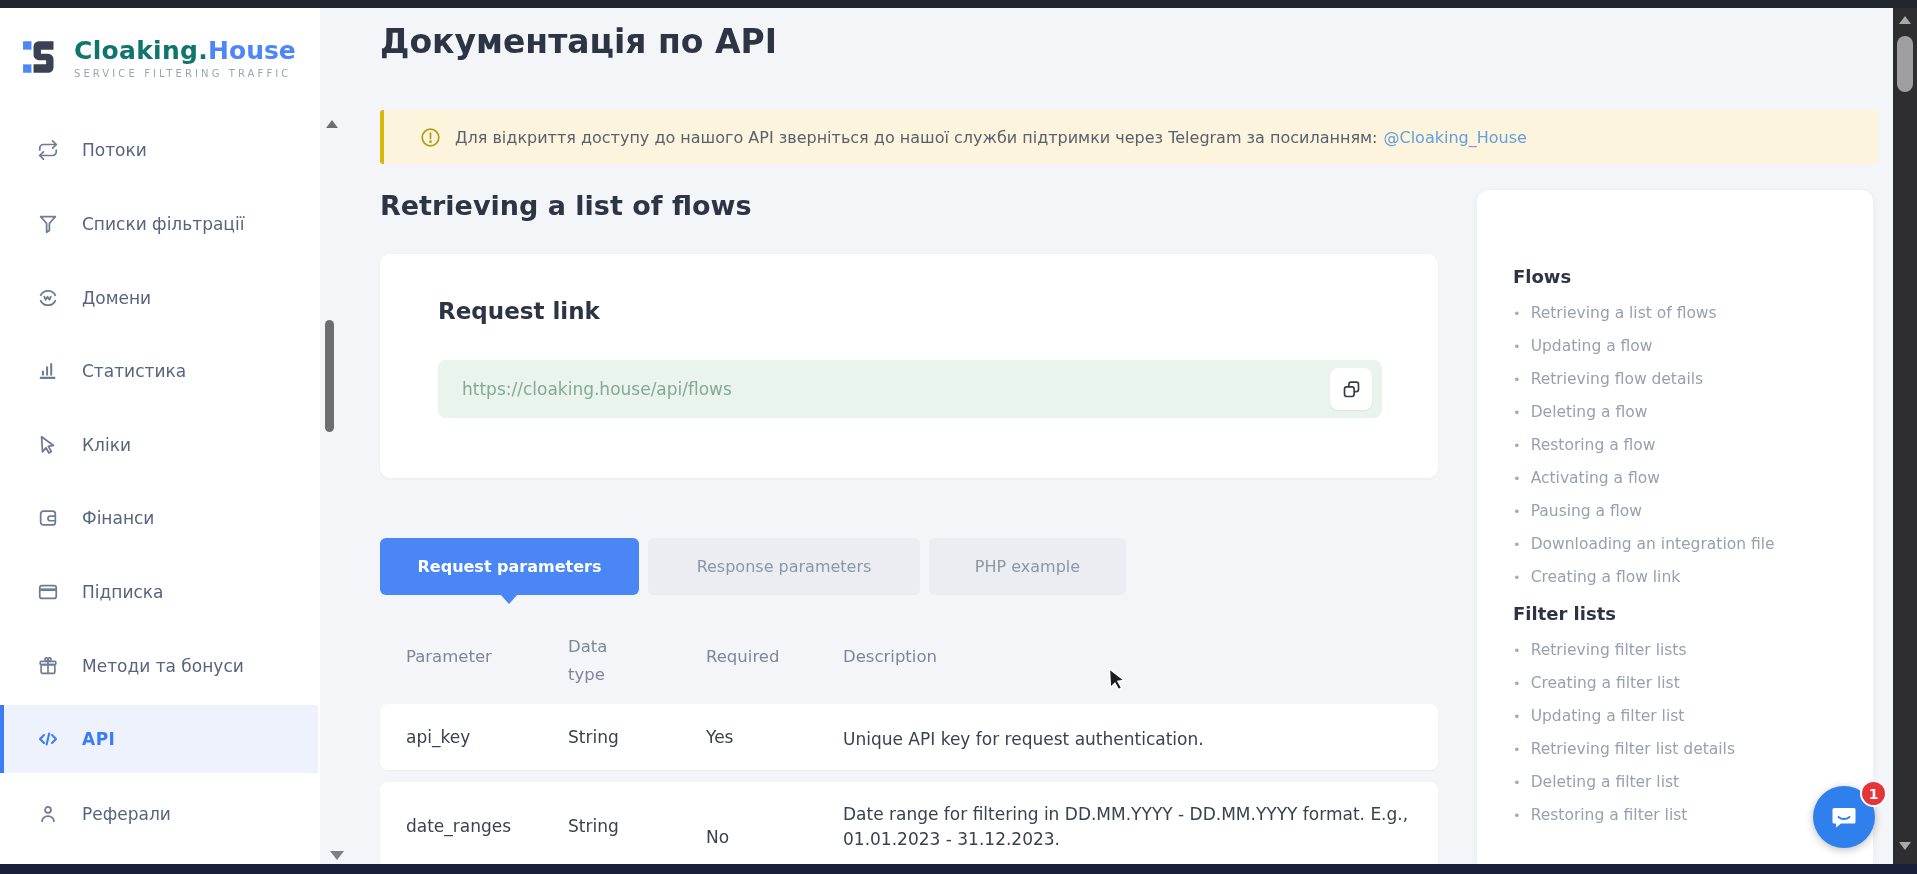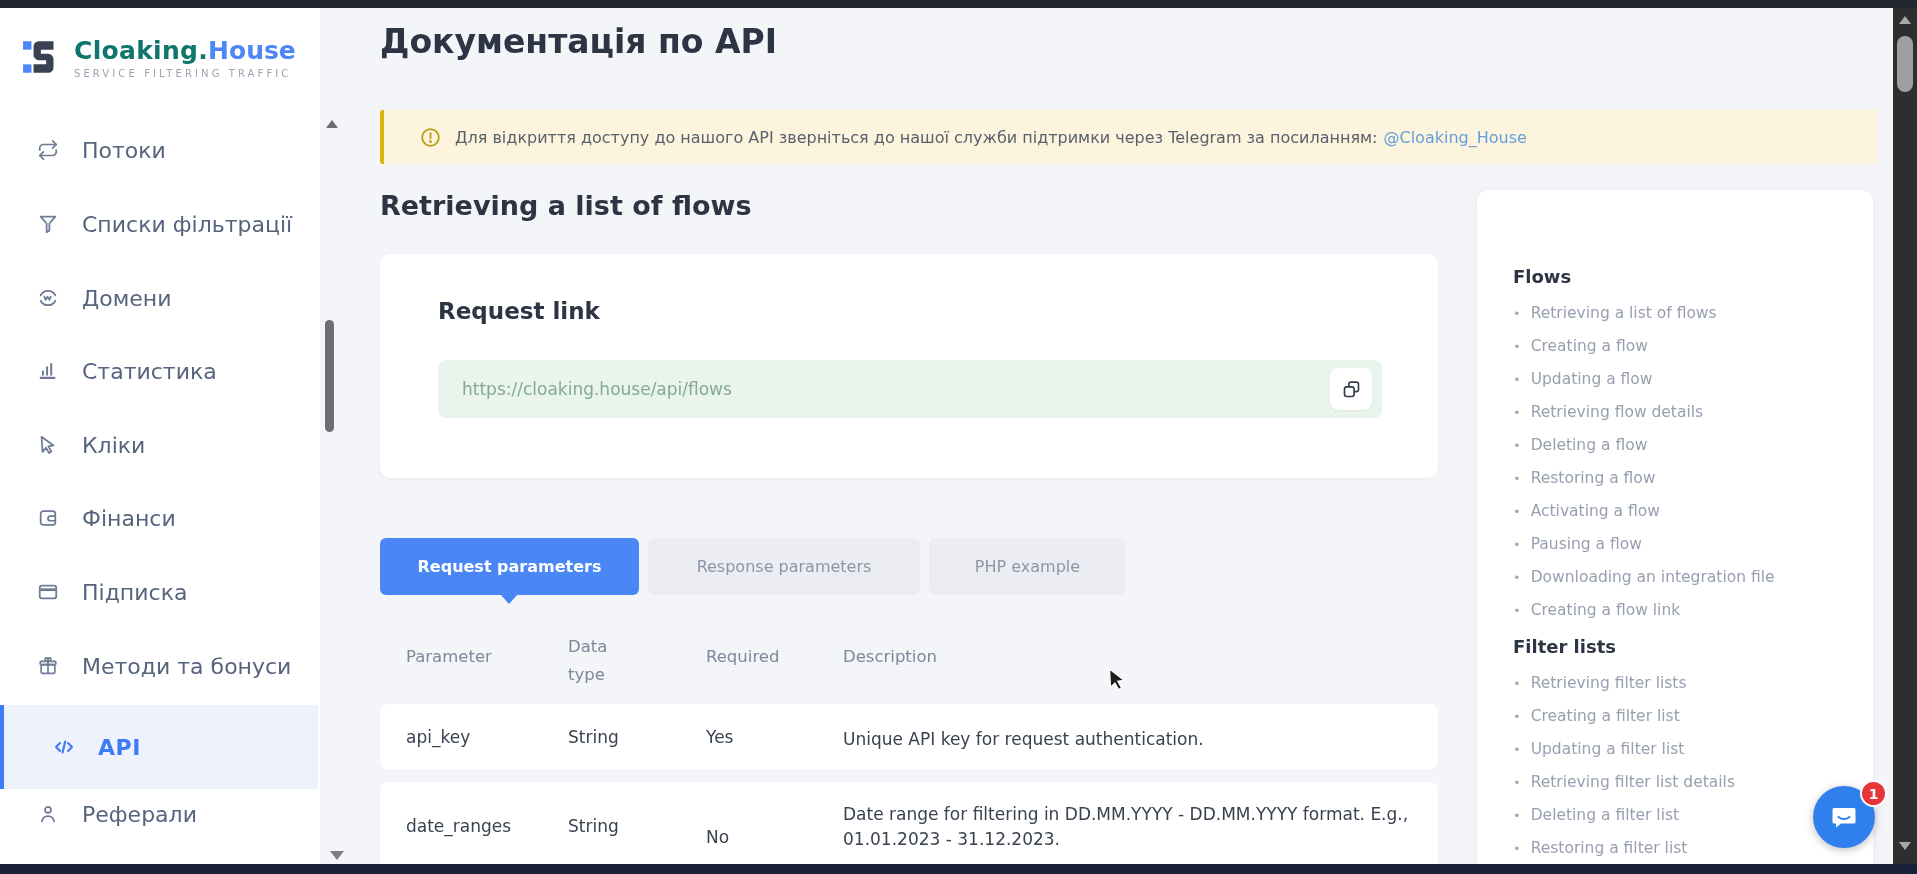--- a/index.html
+++ b/index.html
@@ -18,22 +18,22 @@
   
   .sidebar { left:0; top:8px; width:320px; height:856px; background:#ffffff; z-index:5; }
   .logo-wrap { left:22px; top:28px; width:280px; height:46px; display:flex; align-items:flex-start; }
   .logo-mark { width:42px; height:42px; margin-right:10px; }
   .logo-text-1 { font-size:25px; font-weight:600; color:#0f766e; letter-spacing:.3px; display:inline; }
   .logo-text-2 { font-size:25px; font-weight:700; color:#4d87f7; display:inline; }
   .logo-sub { font-size:10px; letter-spacing:3.1px; color:#9ba4b4; margin-top:3px; }
 
   .side-item { left:0; width:318px; height:60px; display:flex; align-items:center; cursor:pointer; color:#57647e; }
   .side-item .sicon { width:24px; height:24px; margin-left:36px; display:flex; align-items:center; justify-content:center; color:#6d7b94; }
-  .side-item .slabel { margin-left:22px; font-size:22px; }
-  .side-item.active { background:#edf2fd; border-left:4px solid #3d7cf5; color:#3d7cf5; height:84px;padding-left:16px; }
+  .side-item .slabel { margin-left:22px; font-size:17px; }
+  .side-item.active { background:#edf2fd; border-left:4px solid #3d7cf5; color:#3d7cf5; height:68px; }
   .side-item.active .sicon { color:#3d7cf5; margin-left:32px; }
   .side-item.active .slabel { font-weight:700; letter-spacing:.5px; }
   .side-partial { left:38px; top:858px; width:20px; height:4px; border-radius:2px 2px 0 0; background:#5b6576; z-index:4; }
 
   
   .sb-arrow-up { left:326px; top:120px; width:0; height:0; border-left:6px solid transparent; border-right:6px solid transparent; border-bottom:8px solid #6e6e72; z-index:6; }
   .sb-thumb { left:325px; top:320px; width:9px; height:112px; border-radius:5px; background:#6e6e72; z-index:6; }
   .sb-arrow-down { left:330px; top:851px; width:0; height:0; border-left:7px solid transparent; border-right:7px solid transparent; border-top:9px solid #7e7e82; z-index:61; }
 
   
@@ -263,21 +263,20 @@
   <span class="cell c-type" style="top:34px">String</span>
   <span class="cell c-req" style="top:45px">No</span>
   <span class="cell c-desc" style="top:20px">Date range for filtering in DD.MM.YYYY - DD.MM.YYYY format. E.g., 01.01.2023 - 31.12.2023.</span>
 </div>
 
 <div class="abs methods">
 
   <div class="m-head">Flows</div>
   <ul class="m-list">
     <li>Retrieving a list of flows</li>
-    <li>Creating a flow</li>
     <li>Updating a flow</li>
     <li>Retrieving flow details</li>
     <li>Deleting a flow</li>
     <li>Restoring a flow</li>
     <li>Activating a flow</li>
     <li>Pausing a flow</li>
     <li>Downloading an integration file</li>
     <li>Creating a flow link</li>
   </ul>
 

